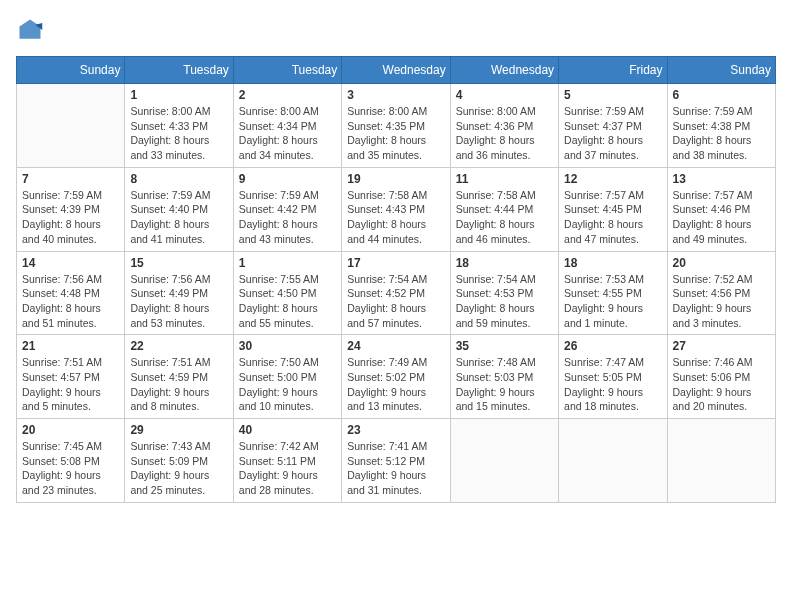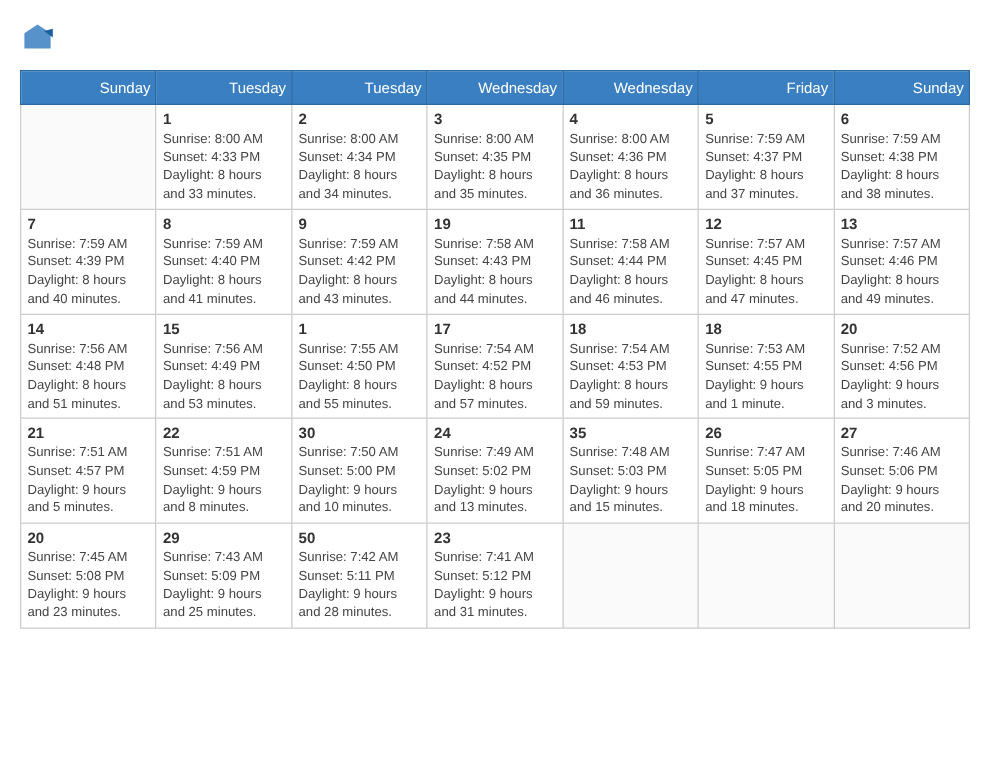--- a/index.html
+++ b/index.html
@@ -242,21 +242,21 @@
       <tr>
         <td>
           <span class="day-number">20</span>
           <div class="day-info">Sunrise: 7:45 AM<br>Sunset: 5:08 PM<br>Daylight: 9 hours<br>and 23 minutes.</div>
         </td>
         <td>
           <span class="day-number">29</span>
           <div class="day-info">Sunrise: 7:43 AM<br>Sunset: 5:09 PM<br>Daylight: 9 hours<br>and 25 minutes.</div>
         </td>
         <td>
-          <span class="day-number">50</span>
+          <span class="day-number">40</span>
           <div class="day-info">Sunrise: 7:42 AM<br>Sunset: 5:11 PM<br>Daylight: 9 hours<br>and 28 minutes.</div>
         </td>
         <td>
           <span class="day-number">23</span>
           <div class="day-info">Sunrise: 7:41 AM<br>Sunset: 5:12 PM<br>Daylight: 9 hours<br>and 31 minutes.</div>
         </td>
         <td class="empty-cell"></td>
         <td class="empty-cell"></td>
         <td class="empty-cell"></td>
       </tr>

